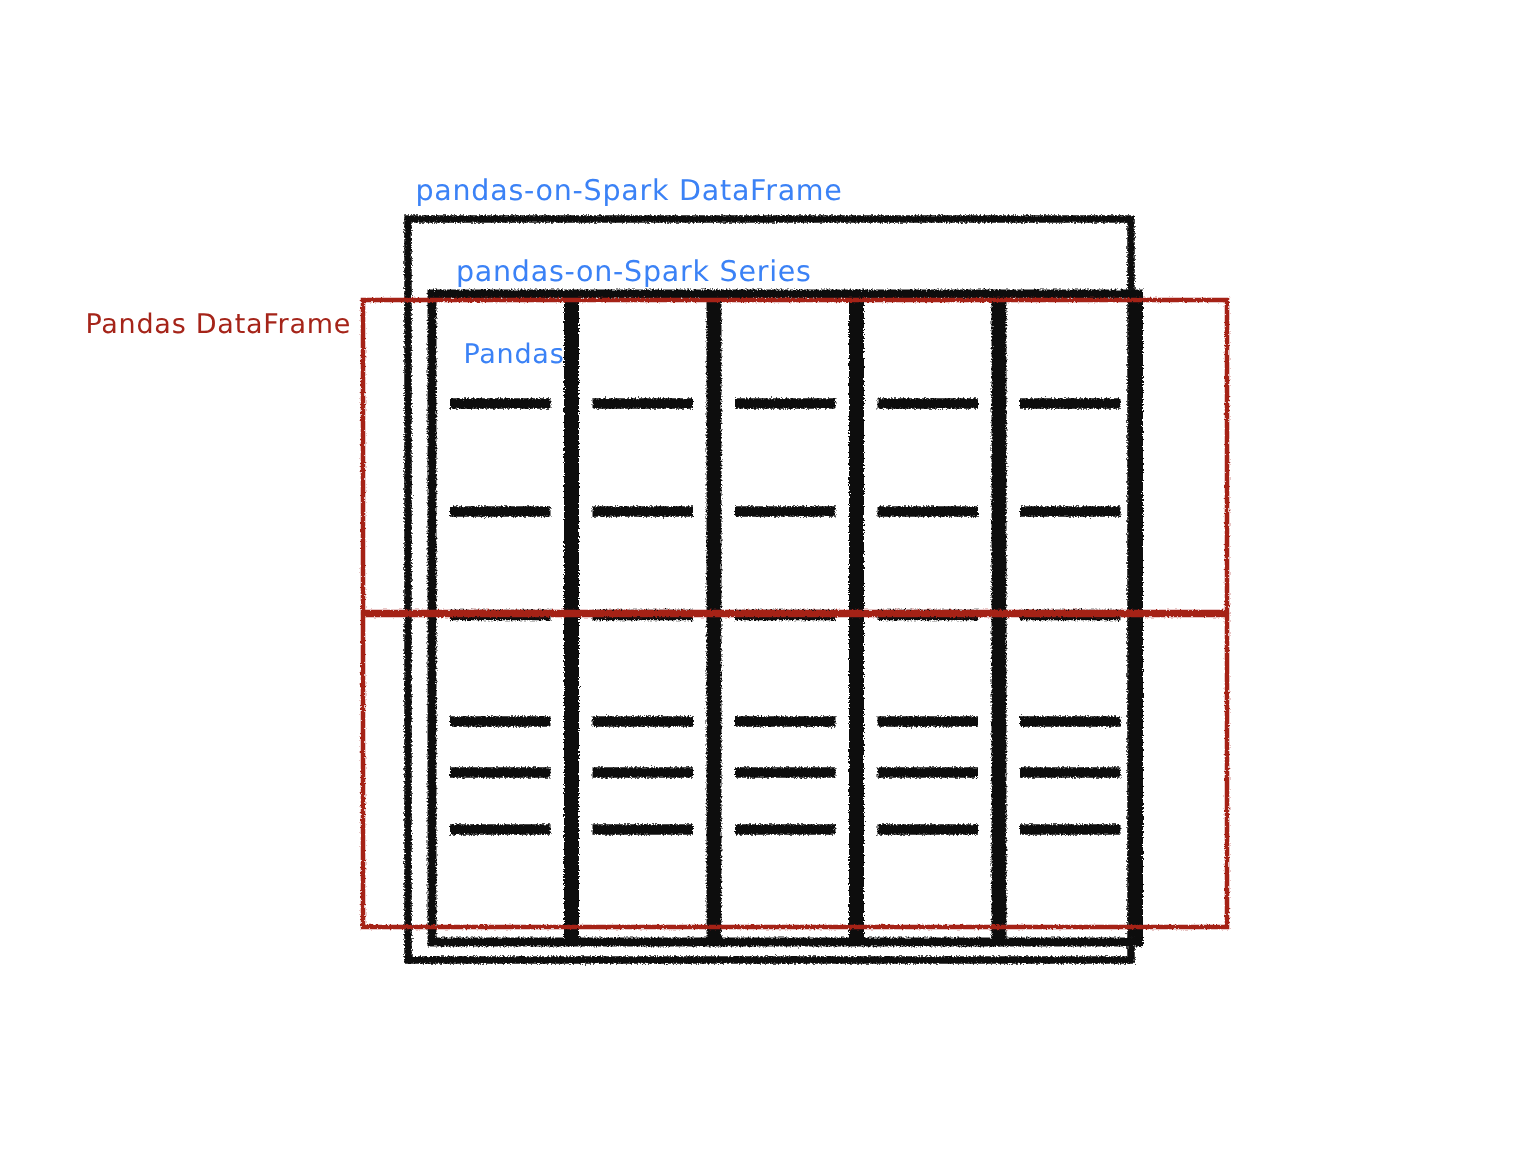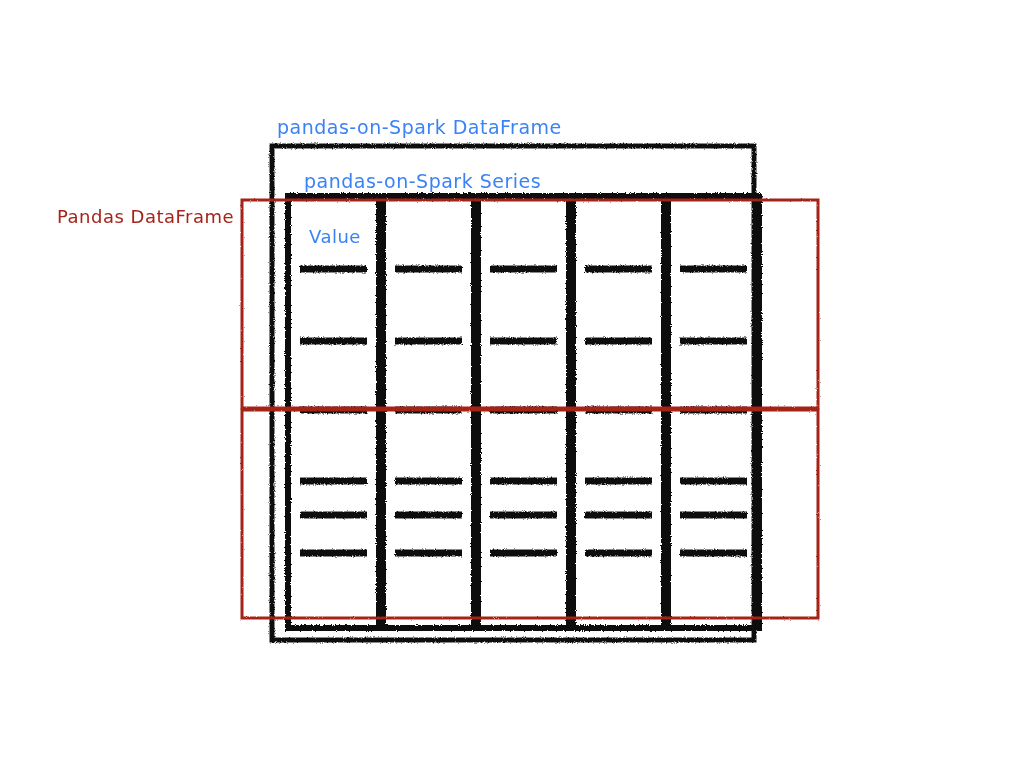--- a/index.html
+++ b/index.html
@@ -132,15 +132,15 @@
   <g filter="url(#rough-soft)">
     <rect x="242" y="200" width="576" height="208" fill="none" stroke="#a52419" stroke-width="3"></rect>
     <rect x="242" y="410" width="576" height="208" fill="none" stroke="#a52419" stroke-width="3"></rect>
   </g>
 </svg>
 
 <div class="label label-dark" id="label-psdf">pandas-on-Spark DataFrame</div>
 
 <div class="label label-dark" id="label-psseries">pandas-on-Spark Series</div>
 
-<div class="label label-dark" id="label-value">Value</div>
+<div class="label label-dark" id="label-value">Pandas</div>
 
 <div class="label label-red" id="label-pandas-df">Pandas DataFrame</div>
 
 </body></html>

